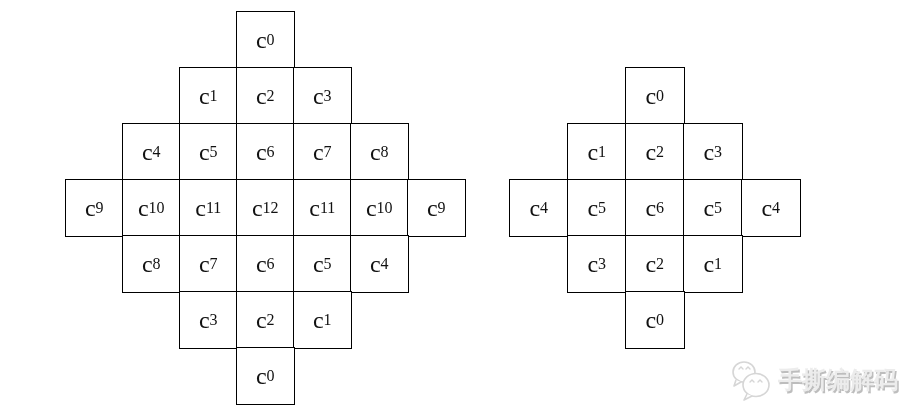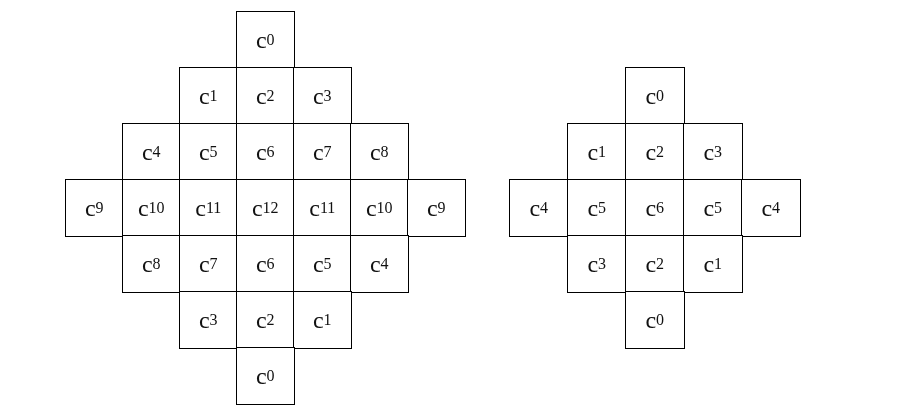--- a/index.html
+++ b/index.html
@@ -244,14 +244,29 @@
         </div>
       </div>
       <div class="drow">
         <div class="cell">
           <span>c</span>
           <sub>0</sub>
         </div>
       </div>
     </div>
 
+  <div class="watermark">
+    <svg class="wm-icon" viewBox="0 0 42 44" fill="none" xmlns="http://www.w3.org/2000/svg">
+
+      <ellipse cx="14" cy="14" rx="11" ry="10" fill="#ffffff" stroke="#d6d6d6" stroke-width="1.6"></ellipse>
+      <path d="M6 22 L4 28 L11 24" fill="#ffffff" stroke="#d6d6d6" stroke-width="1.6" stroke-linejoin="round"></path>
+      <polyline points="9,11 11,9 13,11" stroke="#d6d6d6" stroke-width="1.4" stroke-linecap="round"></polyline>
+      <polyline points="16,11 18,9 20,11" stroke="#d6d6d6" stroke-width="1.4" stroke-linecap="round"></polyline>
+
+      <ellipse cx="26" cy="27" rx="13" ry="11.5" fill="#ffffff" stroke="#d6d6d6" stroke-width="1.6"></ellipse>
+      <path d="M17 36 L14 42 L22 38" fill="#ffffff" stroke="#d6d6d6" stroke-width="1.6" stroke-linejoin="round"></path>
+      <polyline points="20,24 22,22 24,24" stroke="#d6d6d6" stroke-width="1.4" stroke-linecap="round"></polyline>
+      <polyline points="28,24 30,22 32,24" stroke="#d6d6d6" stroke-width="1.4" stroke-linecap="round"></polyline>
+    </svg>
+    <span class="wm-text">手撕编解码</span>
+  </div>
 
 </div>
 
 </body></html>

